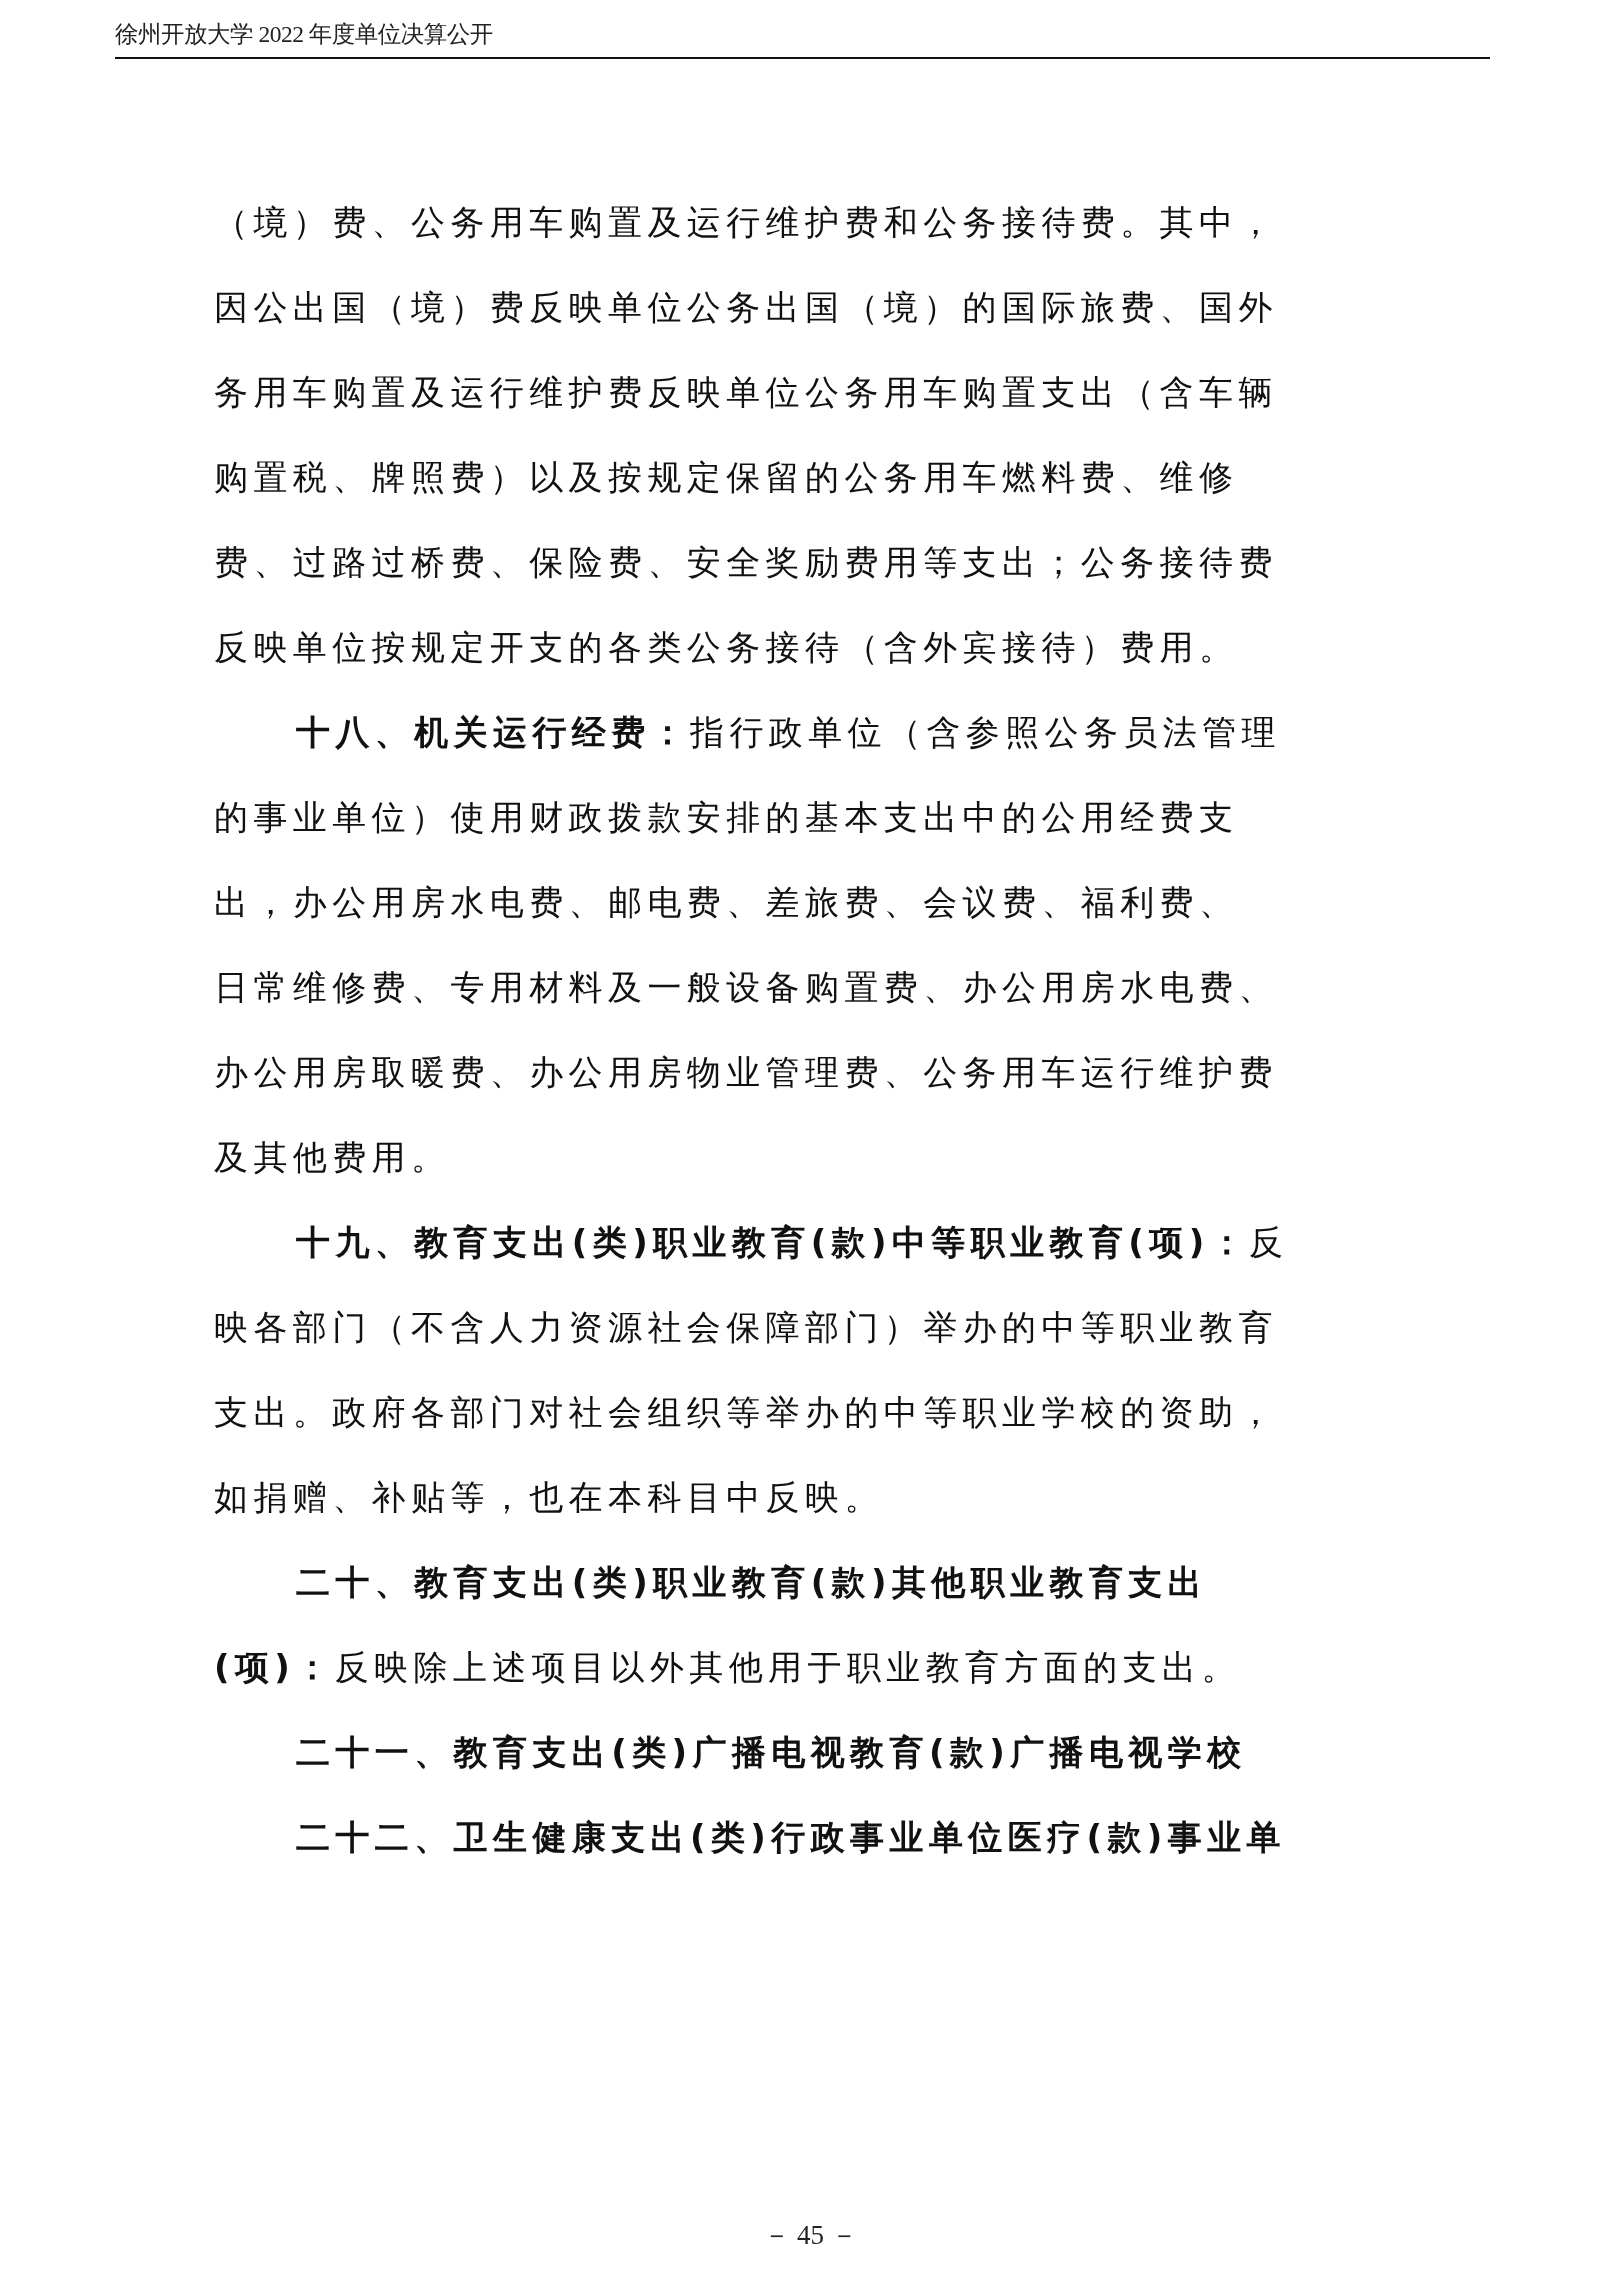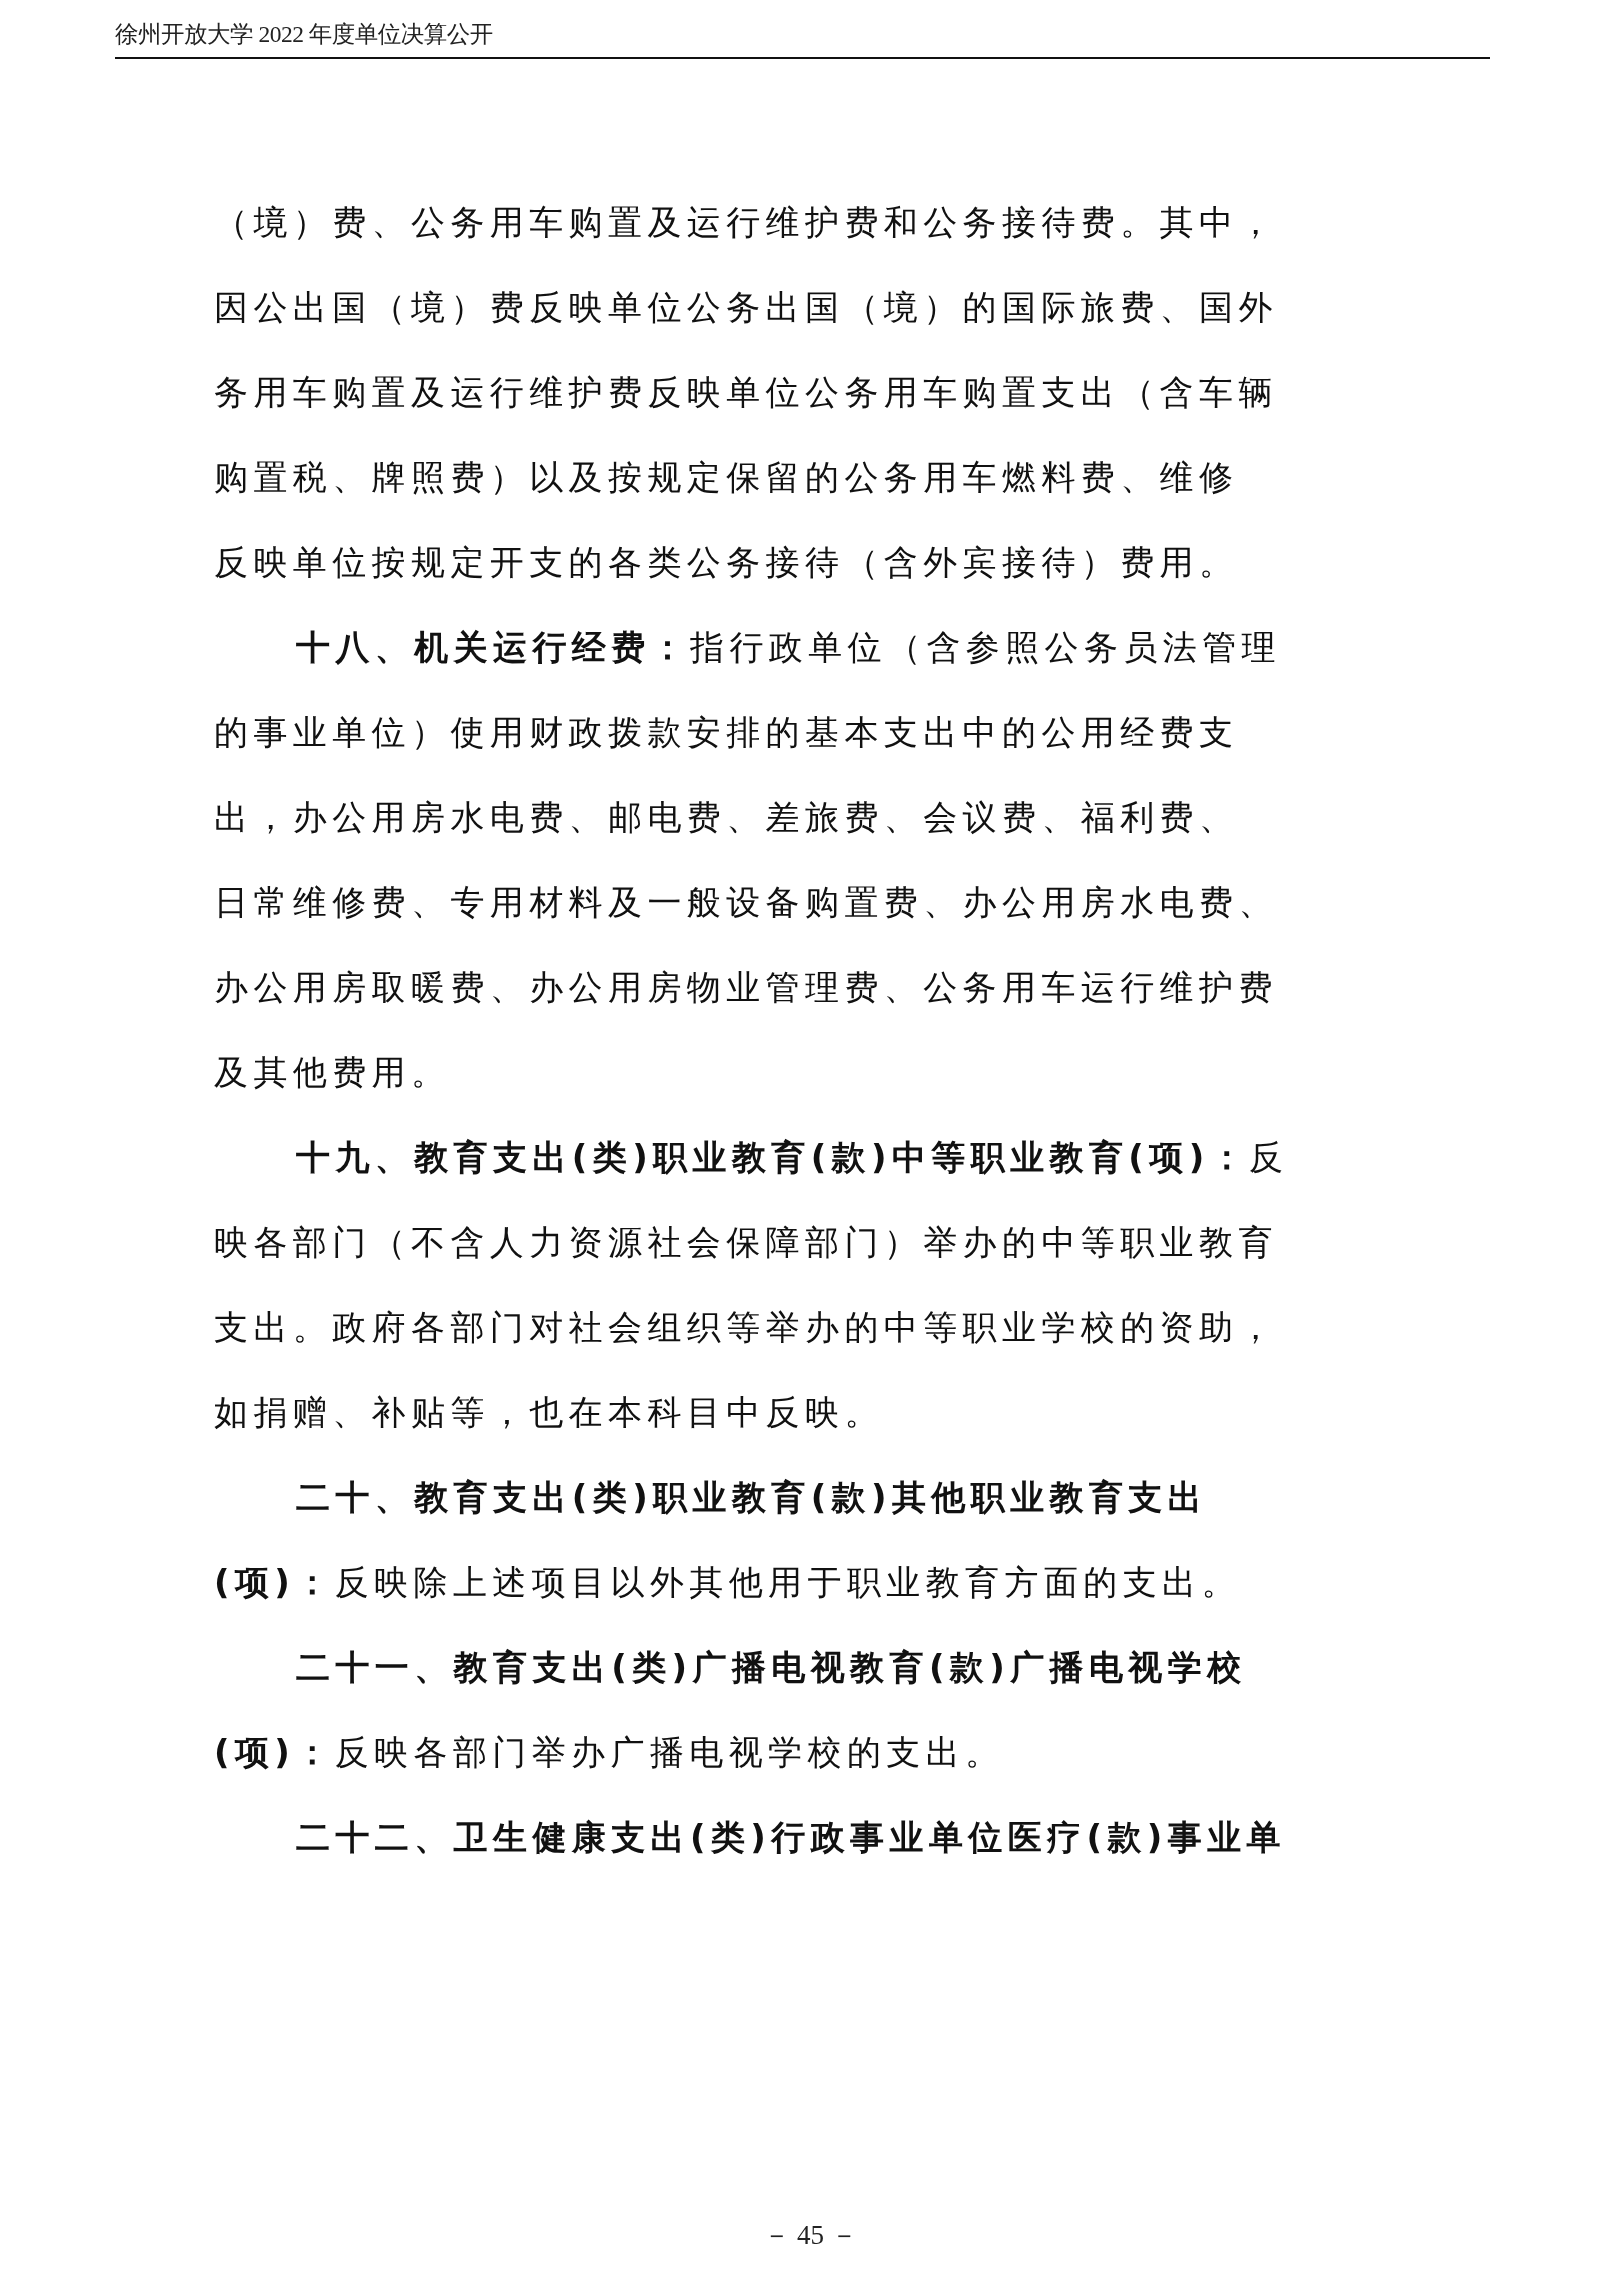--- a/index.html
+++ b/index.html
@@ -20,32 +20,32 @@
 <body>
 
 <div class="header">徐州开放大学 2022 年度单位决算公开</div>
 <div class="header-rule"></div>
 
 <div class="body">
   <div class="line"><span>（境）费、公务用车购置及运行维护费和公务接待费。其中，</span></div>
   <div class="line"><span>因公出国（境）费反映单位公务出国（境）的国际旅费、国外</span></div>
   <div class="line"><span>务用车购置及运行维护费反映单位公务用车购置支出（含车辆</span></div>
   <div class="line"><span>购置税、牌照费）以及按规定保留的公务用车燃料费、维修</span></div>
+  <div class="line"><span>费、过路过桥费、保险费、安全奖励费用等支出；公务接待费</span></div>
   <div class="line"><span>反映单位按规定开支的各类公务接待（含外宾接待）费用。</span></div>
   <div class="line indent"><b>十八、机关运行经费：</b><span>指行政单位（含参照公务员法管理</span></div>
   <div class="line"><span>的事业单位）使用财政拨款安排的基本支出中的公用经费支</span></div>
   <div class="line"><span>出，办公用房水电费、邮电费、差旅费、会议费、福利费、</span></div>
   <div class="line"><span>日常维修费、专用材料及一般设备购置费、办公用房水电费、</span></div>
   <div class="line"><span>办公用房取暖费、办公用房物业管理费、公务用车运行维护费</span></div>
   <div class="line"><span>及其他费用。</span></div>
   <div class="line indent"><b>十九、教育支出(类)职业教育(款)中等职业教育(项)：</b><span>反</span></div>
   <div class="line"><span>映各部门（不含人力资源社会保障部门）举办的中等职业教育</span></div>
   <div class="line"><span>支出。政府各部门对社会组织等举办的中等职业学校的资助，</span></div>
   <div class="line"><span>如捐赠、补贴等，也在本科目中反映。</span></div>
   <div class="line indent"><b>二十、教育支出(类)职业教育(款)其他职业教育支出</b><span></span></div>
   <div class="line"><b>(项)：</b><span>反映除上述项目以外其他用于职业教育方面的支出。</span></div>
   <div class="line indent"><b>二十一、教育支出(类)广播电视教育(款)广播电视学校</b><span></span></div>
-  <div class="line"><b>(项)：</b><span>反映各部门举办广播电视学校的支出。</span></div>
   <div class="line indent"><b>二十二、卫生健康支出(类)行政事业单位医疗(款)事业单</b><span></span></div>
 </div>
 
 <div class="page-num">－ 45 －</div>
 
 
 </body></html>

